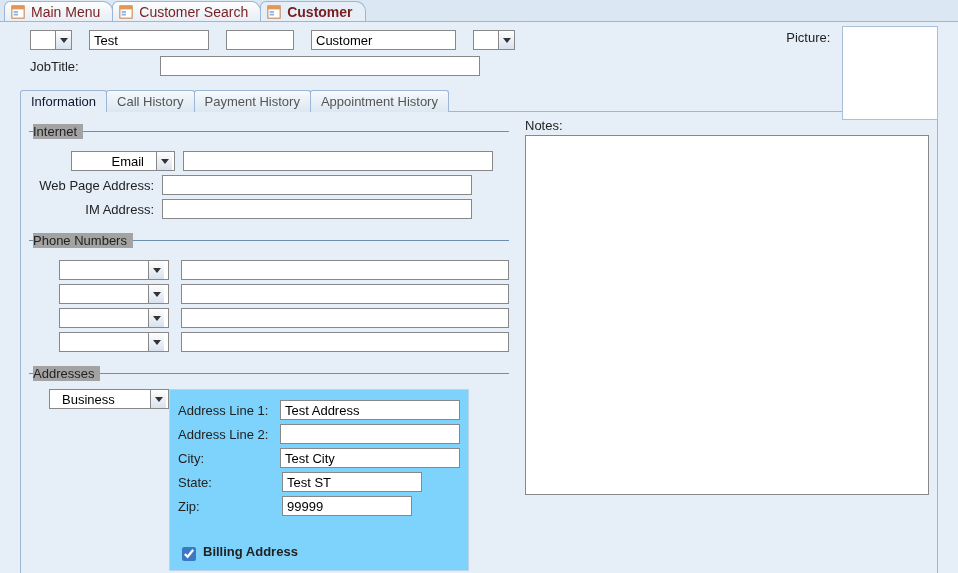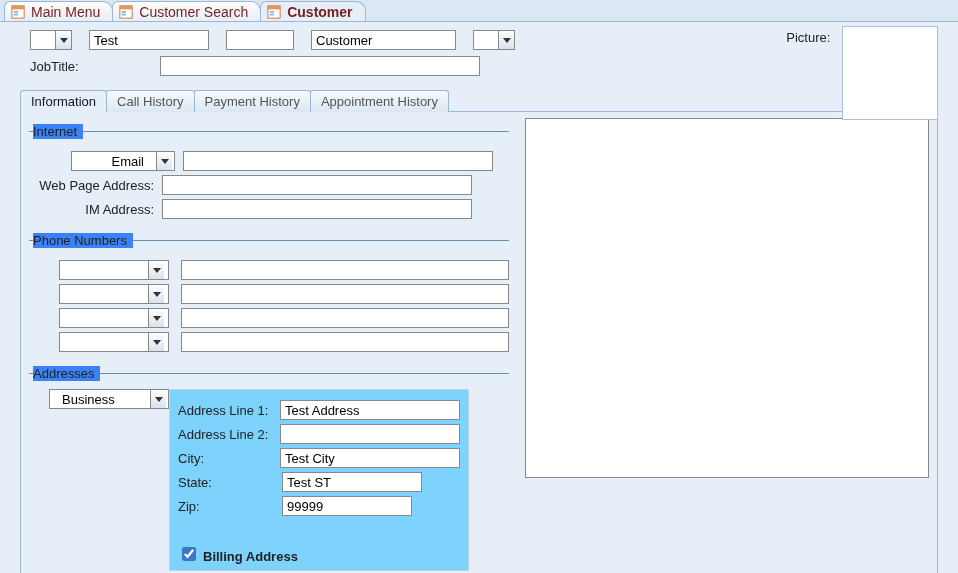--- a/index.html
+++ b/index.html
@@ -153,21 +153,21 @@
     border: none;
     border-top: 1px solid #6d8eb3;
     margin: 6px 0 10px 0;
     padding: 8px 0 0 0;
   }
   fieldset.group > legend {
     font-size:13px;
     color:#222;
     padding: 0 6px 0 0;
     margin-left: 4px;
-    background:#3b82f6;
+    background:#a3a3a3;
     margin-top:32px;
   }
 
   .form-row {
     display:flex;
     align-items:center;
     gap:8px;
     margin: 4px 0;
   }
   .form-row label.fixed { width: 125px; text-align:right; }
@@ -208,21 +208,21 @@
   .footer-btns button {
     font-size:12.5px;
     padding: 2px 10px;
     height: 22px;
     border:1px solid #888;
     background: linear-gradient(#fefefe,#dfe6ef);
     border-radius:3px;
     cursor:pointer;
   }
 
-  .chk { display:flex; align-items:flex-end; gap:4px;margin-top:28px; }
+  .chk { display:flex; align-items:flex-start; gap:4px;margin-top:28px; }
   input[type=checkbox]{ accent-color:#3a78c4; width:14px; height:14px;}
 </style>
 </head>
 <body>
 
 <div class="win-tabs">
   <div class="win-tab">
     <svg viewBox="0 0 16 16">
         <rect x="1" y="1" width="14" height="14" fill="#fff" stroke="#c06a2a"></rect>
         <rect x="1" y="1" width="14" height="4" fill="#e29759"></rect>
@@ -378,20 +378,21 @@
               <input type="checkbox" id="billchk" checked="" style="">
               <label for="billchk" style="font-weight:600">Billing Address</label>
             </div>
           </div>
         </div>
       </fieldset>
 
     </div>
 
     <div class="tab-right">
+      <span class="notes-label">Notes:</span>
       <textarea class="notes-box" style=""></textarea>
     </div>
   </div>
 </div>
 
 <div class="footer-btns">
   <button>Save &amp; Close</button>
   <button>Save &amp; New</button>
   <button>Delete</button>
   <button>Cancel</button>

